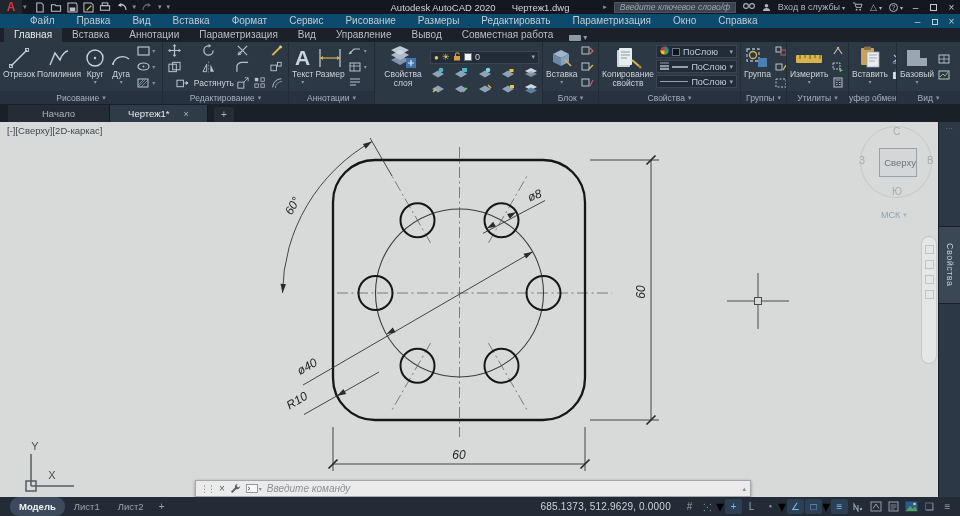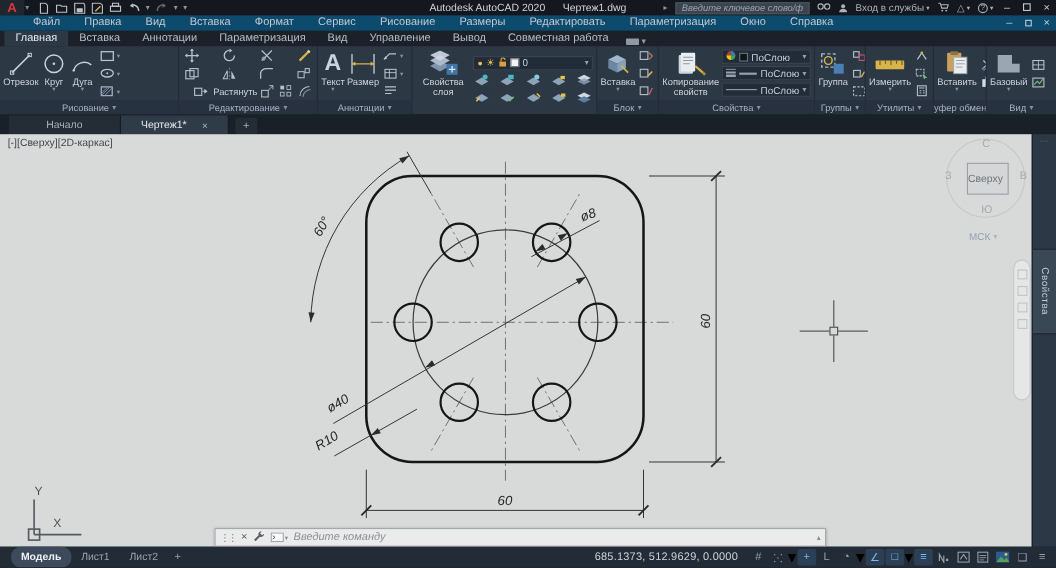--- a/index.html
+++ b/index.html
@@ -62,21 +62,21 @@
   .dtab .dclose{margin-left:14px;color:#aeb6bf;font-size:9px;}
   .dplus{width:20px;height:15px;margin-left:6px;background:#242c36;color:#aab3bc;display:flex;align-items:center;justify-content:center;font-size:10px;border-radius:2px;}
 
   
   #canvas{position:absolute;left:0;top:122px;width:938px;height:375px;background:#d8dad9;}
   #vplabel{position:absolute;left:7px;top:3px;font-size:9.5px;color:#41474d;}
   
   #viewcube{position:absolute;left:855px;top:2px;width:83px;height:110px;}
   .vc-ring{position:absolute;left:5px;top:2px;width:72px;height:72px;border-radius:50%;border:1.5px solid rgba(110,116,122,0.18);}
   .vc-letter{position:absolute;font-size:10px;color:#a6abb0;}
-  .vc-center{position:absolute;left:24px;top:24px;width:38px;height:29px;background:#d4d6d7;border:1px solid #9aa0a5;display:flex;align-items:center;justify-content:flex-start;font-size:9.5px;color:#6d7479;}
+  .vc-center{position:absolute;left:24px;top:24px;width:38px;height:29px;background:#d4d6d7;border:1px solid #9aa0a5;display:flex;align-items:center;justify-content:flex-end;font-size:9.5px;color:#6d7479;}
   .vc-wcs{position:absolute;left:26px;top:86px;font-size:9px;color:#93a0ad;display:flex;gap:3px;align-items:center;}
   .vc-wcs .wc{font-size:7px;color:#aab4be;}
   
   #navghost{position:absolute;left:921px;top:114px;width:16px;height:128px;background:rgba(242,243,244,0.5);border:1px solid rgba(160,165,170,0.45);border-radius:8px;display:flex;flex-direction:column;align-items:center;gap:6px;padding-top:8px;}
   #navghost i{width:9px;height:9px;border:1px solid rgba(140,146,152,0.4);display:block;}
 
   
   #dock{position:absolute;right:0;top:122px;width:22px;height:375px;background:#2c3845;border-left:1px solid #1a2028;}
   #dock .grip{color:#6b7683;font-size:8px;text-align:center;margin-top:2px;letter-spacing:1px;}
   .proptab{position:absolute;left:0;top:104px;width:22px;height:78px;background:#3a4754;border-top:1px solid #19202a;border-bottom:1px solid #19202a;display:flex;align-items:center;justify-content:center;}
@@ -236,20 +236,28 @@
       <div class="pbody">
         <div class="bigbtn">
           <span class="bi">
               <svg width="24" height="24" viewBox="0 0 24 24">
                 <line x1="4" y1="20" x2="20" y2="4" stroke="#c9d0d7" stroke-width="1.4"></line>
                 <rect x="2.5" y="18.5" width="3" height="3" fill="none" stroke="#c9d0d7" stroke-width="0.9"></rect>
                 <rect x="18.5" y="2.5" width="3" height="3" fill="none" stroke="#c9d0d7" stroke-width="0.9"></rect>
               </svg>
             </span>
           <span class="bl">Отрезок</span>
+        </div>
+        <div class="bigbtn">
+          <span class="bi">
+              <svg width="24" height="24" viewBox="0 0 24 24">
+                <path d="M3 19 L8 7 L13 14 C15 8 19 5 21 5" fill="none" stroke="#c9d0d7" stroke-width="1.4"></path>
+              </svg>
+            </span>
+          <span class="bl">Полилиния</span>
         </div>
         <div class="bigbtn">
           <span class="bi">
               <svg width="24" height="24" viewBox="0 0 24 24">
                 <circle cx="12" cy="12" r="8" fill="none" stroke="#c9d0d7" stroke-width="1.4"></circle>
                 <circle cx="12" cy="12" r="1.2" fill="#c9d0d7"></circle>
               </svg>
             </span>
           <span class="bl">Круг</span>
           <span class="bc">▾</span>

